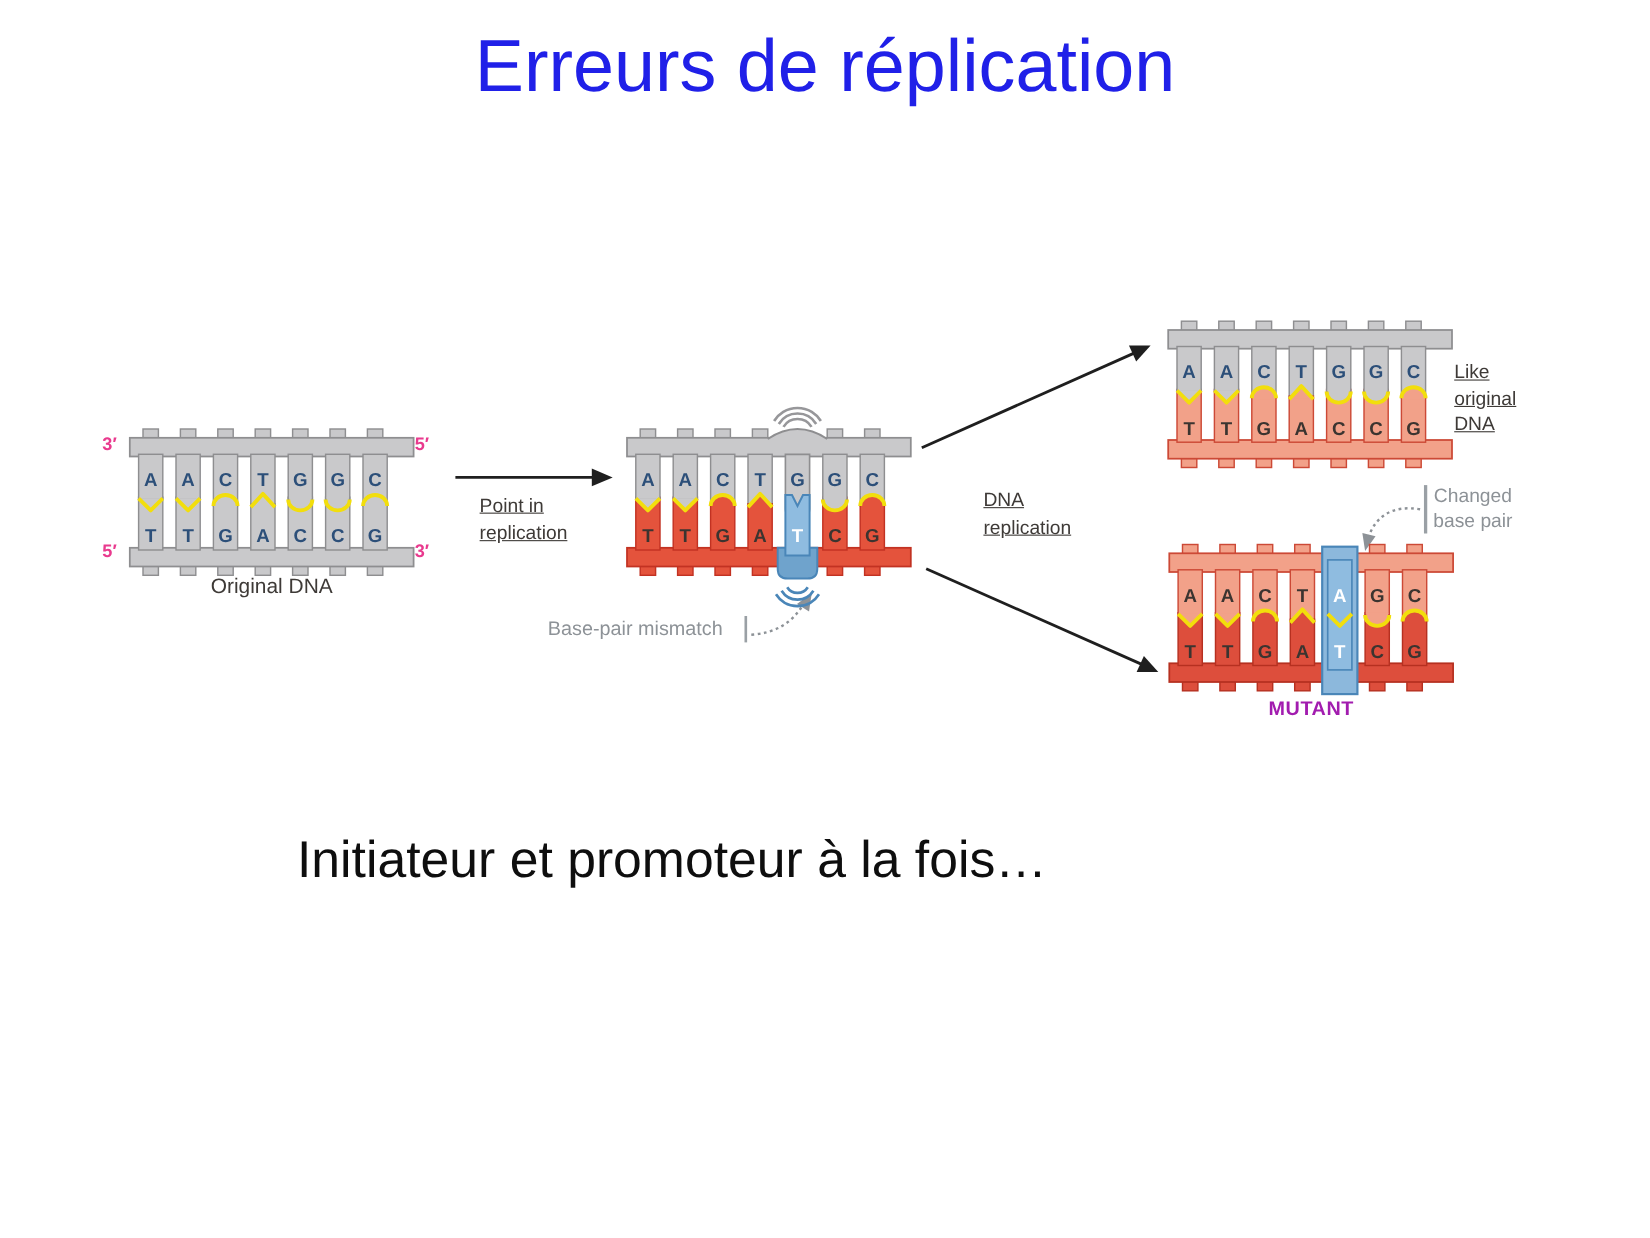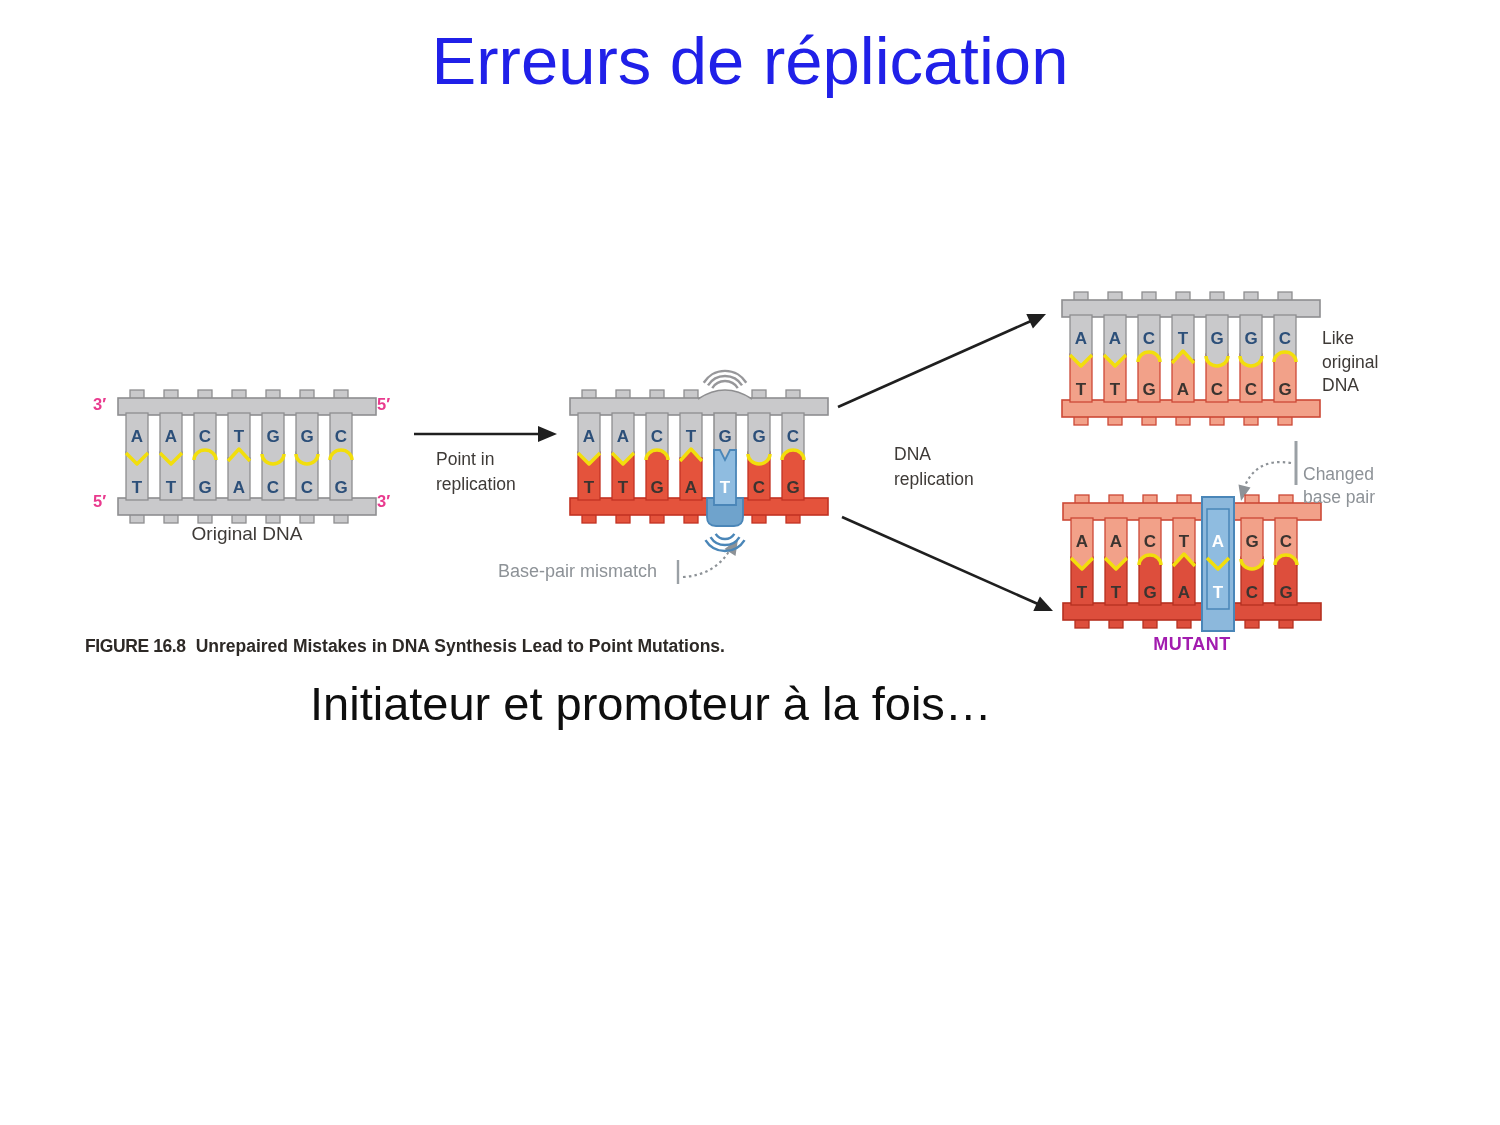--- a/index.html
+++ b/index.html
@@ -1,27 +1,27 @@
 <!DOCTYPE html>
 <html><head>
 <meta charset="utf-8">
 <style>
   html,body{margin:0;padding:0;background:#ffffff;}
   .slide{position:relative;width:1500px;height:1125px;background:#ffffff;overflow:hidden;
          font-family:"Liberation Sans", sans-serif;}
   .abs{position:absolute;}
   .title{left:0;top:22px;width:1500px;text-align:center;font-size:67px;font-weight:normal;
          letter-spacing:0px;color:#2020e8;margin:0;}
-  .subtitle{left:270px;top:676px;font-size:47px;color:#0e0e0e;margin-left:40px;}
-  .fig-label{font-size:17.5px;color:#3e3a37;white-space:pre-line;line-height:1.42;}
+  .subtitle{left:270px;top:753px;font-size:47px;color:#0e0e0e;}
+  .fig-label{font-size:17.5px;color:#3e3a37;white-space:pre-line;line-height:1.42;text-decoration:underline;}
   .fig-label-gray{font-size:17.5px;color:#8d9297;white-space:pre-line;line-height:1.32;}
   .error-label{left:436px;top:447px;}
   .dnarep-label{left:894px;top:442px;}
   .likeorig-label{left:1322px;top:327px;line-height:1.35;}
-  .changed-label{left:1303px;top:463px;}
+  .changed-label{left:1303px;top:439px;text-align:center;}
   .mismatch-label{left:498px;top:560px;font-size:18px;text-align:right;}
   .mutant-label{left:1057px;top:634px;width:270px;text-align:center;font-weight:bold;
                 font-size:18px;color:#a21caf;letter-spacing:0.5px;}
   .origdna-label{left:112px;top:523px;width:270px;text-align:center;font-size:19px;color:#3e3a37;}
   .caption{left:85px;top:636px;font-size:17.5px;font-weight:bold;color:#2d2926;}
   .cap-label{margin-right:10px;letter-spacing:-0.4px;}
   .prime{font-size:16.5px;font-weight:bold;color:#e93a8e;}
   svg.ladder{position:absolute;}
   svg.overlay{position:absolute;left:0;top:0;pointer-events:none;}
 </style>
@@ -310,19 +310,16 @@
   <div class="abs fig-label-gray mismatch-label">Base-pair mismatch</div>
   <div class="abs fig-label dnarep-label">DNA
 replication</div>
   <div class="abs fig-label likeorig-label">Like
 original
 DNA</div>
   <div class="abs fig-label-gray changed-label">Changed
 base pair</div>
   <div class="abs mutant-label">MUTANT</div>
 
-  <div class="abs caption">
-    <span class="cap-label">FIGURE 16.8</span><span>Unrepaired Mistakes in DNA Synthesis Lead to Point Mutations.</span>
-  </div>
 
   <div class="abs subtitle">Initiateur et promoteur à la fois…</div>
 
 </div>
 
 </body></html>

